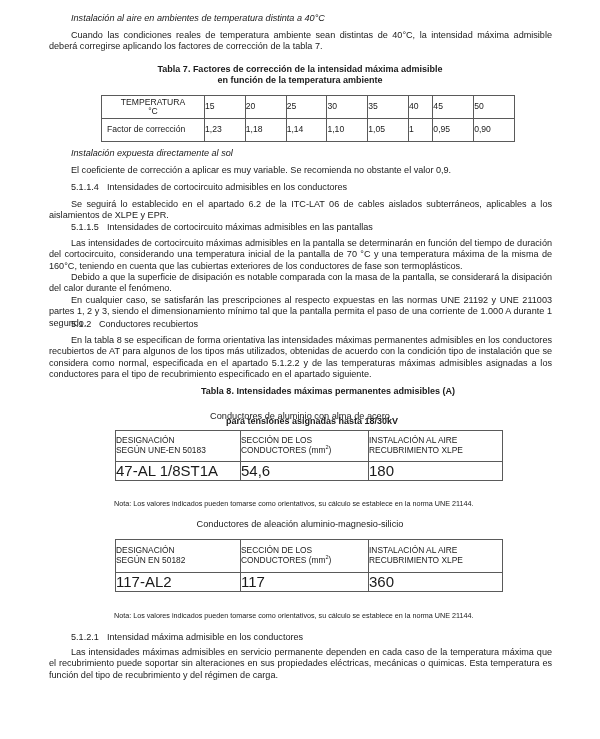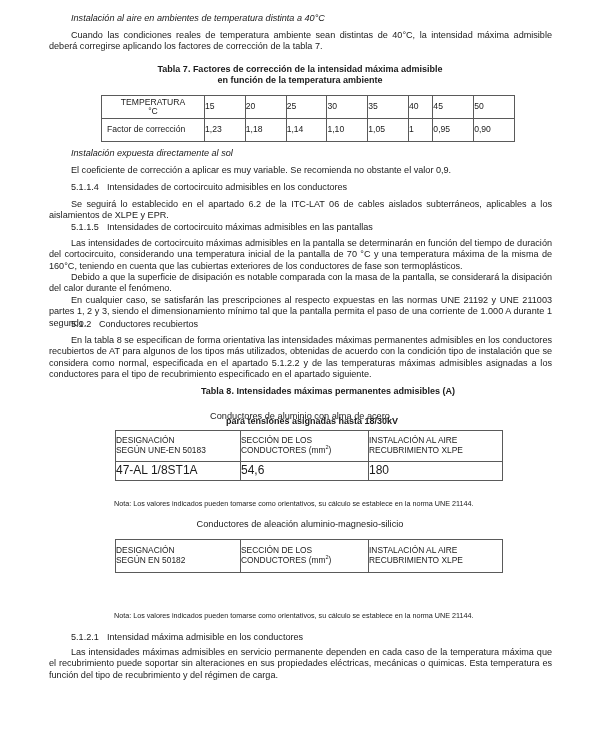--- a/index.html
+++ b/index.html
@@ -17,21 +17,21 @@
   .sub .num { display: inline-block; width: 36px; }
   .sub.s2 .num { width: 28px; }
   .title { left: 0; width: 600px; text-align: center; font-weight: bold; font-size: 9px; line-height: 11px; }
   .center { left: 0; width: 600px; text-align: center; font-size: 9.2px; }
   table { border-collapse: collapse; position: absolute; }
   td, th { border: 1px solid #5a5a5a; font-weight: normal; text-align: left; padding: 0; }
   .t7 td { height: 22px; font-size: 8.6px; line-height: 9.5px; }
   .t7 td.hdr { text-align: center; }
   .t7 td.lbl { text-align: left; padding-left: 5px; }
   .t8 th { height: 30px; font-size: 8.4px; line-height: 9.6px; }
-  .t8 td { height: 18px; font-size: 12px; }
+  .t8 td { height: 18px; font-size: 15px; }
   .note { left: 114px; font-size: 7.2px; line-height: 9px; }
   sup { font-size: 5.5px; vertical-align: super; line-height: 0; }
 </style>
 </head>
 <body>
 
 <p class="abs ital sub" style="top:13px;">Instalación al aire en ambientes de temperatura distinta a 40°C</p>
 <p class="abs para indent" style="top:30px;">Cuando las condiciones reales de temperatura ambiente sean distintas de 40°C, la intensidad máxima admisible deberá corregirse aplicando los factores de corrección de la tabla 7.</p>
 
 <p class="abs title" style="top:64px;">Tabla 7.   Factores de corrección de la intensidad máxima admisible</p>
@@ -108,20 +108,25 @@
 <p class="abs note" style="top:499px;">Nota: Los valores indicados pueden tomarse como orientativos, su cálculo se establece en la norma UNE 21144.</p>
 
 <p class="abs center" style="top:519px;">Conductores de aleación aluminio-magnesio-silicio</p>
 <table class="t8" style="left:115px; top:539px; width:388px;">
   <tbody>
       <tr>
     <th style="width:124px; height:32px;"><span>DESIGNACIÓN</span><br><span>SEGÚN EN 50182</span></th>
     <th style="width:127px;"><span>SECCIÓN DE LOS</span><br><span>CONDUCTORES (mm</span><sup>2</sup><span>)</span></th>
     <th><span>INSTALACIÓN AL AIRE</span><br><span>RECUBRIMIENTO XLPE</span></th>
   </tr>
+  <tr>
+    <td>117-AL2</td>
+    <td>117</td>
+    <td>360</td>
+  </tr>
 </tbody>
   </table>
 <p class="abs note" style="top:611px;">Nota: Los valores indicados pueden tomarse como orientativos, su cálculo se establece en la norma UNE 21144.</p>
 
 <p class="abs sub" style="top:632px;">
   <span class="num">5.1.2.1</span><span>Intensidad máxima admisible en los conductores</span>
 </p>
 <p class="abs para indent" style="top:647px;">Las intensidades máximas admisibles en servicio permanente dependen en cada caso de la temperatura máxima que el recubrimiento puede soportar sin alteraciones en sus propiedades eléctricas, mecánicas o quimicas. Esta temperatura es función del tipo de recubrimiento y del régimen de carga.</p>
 
 </body></html>

